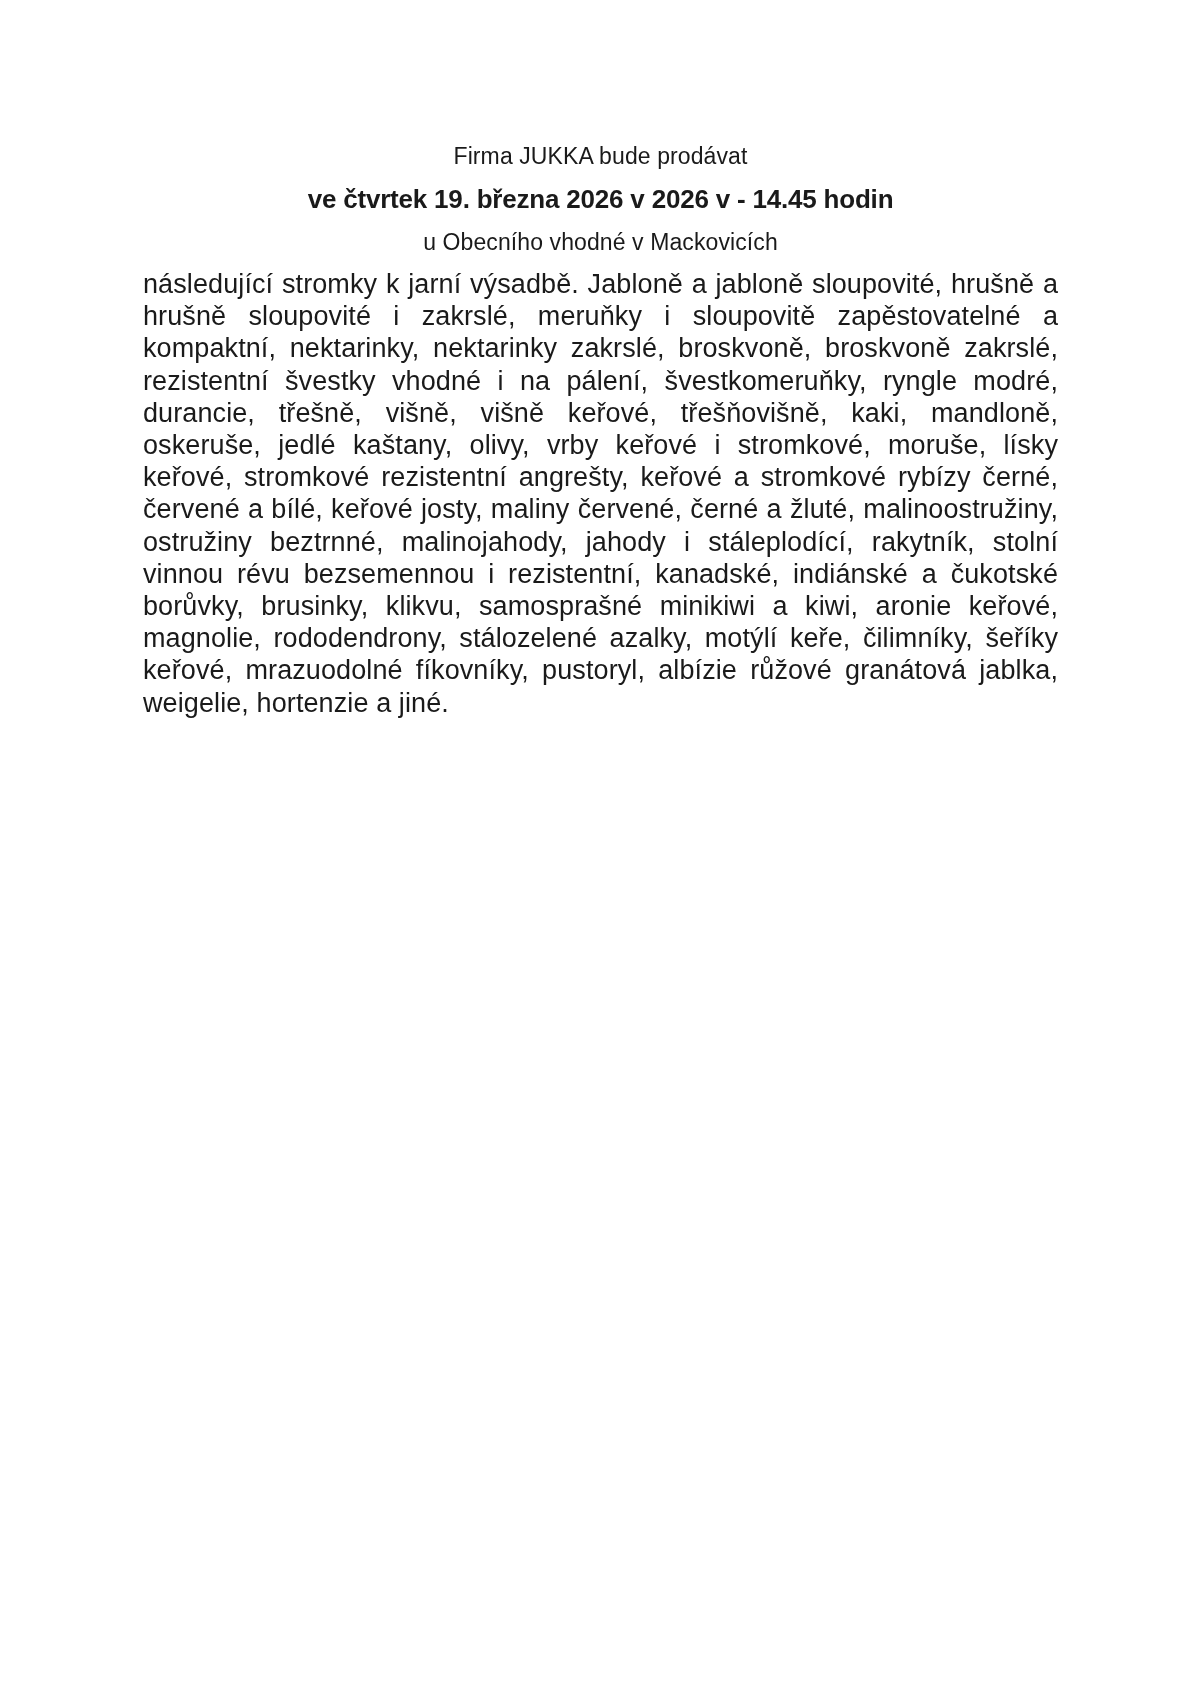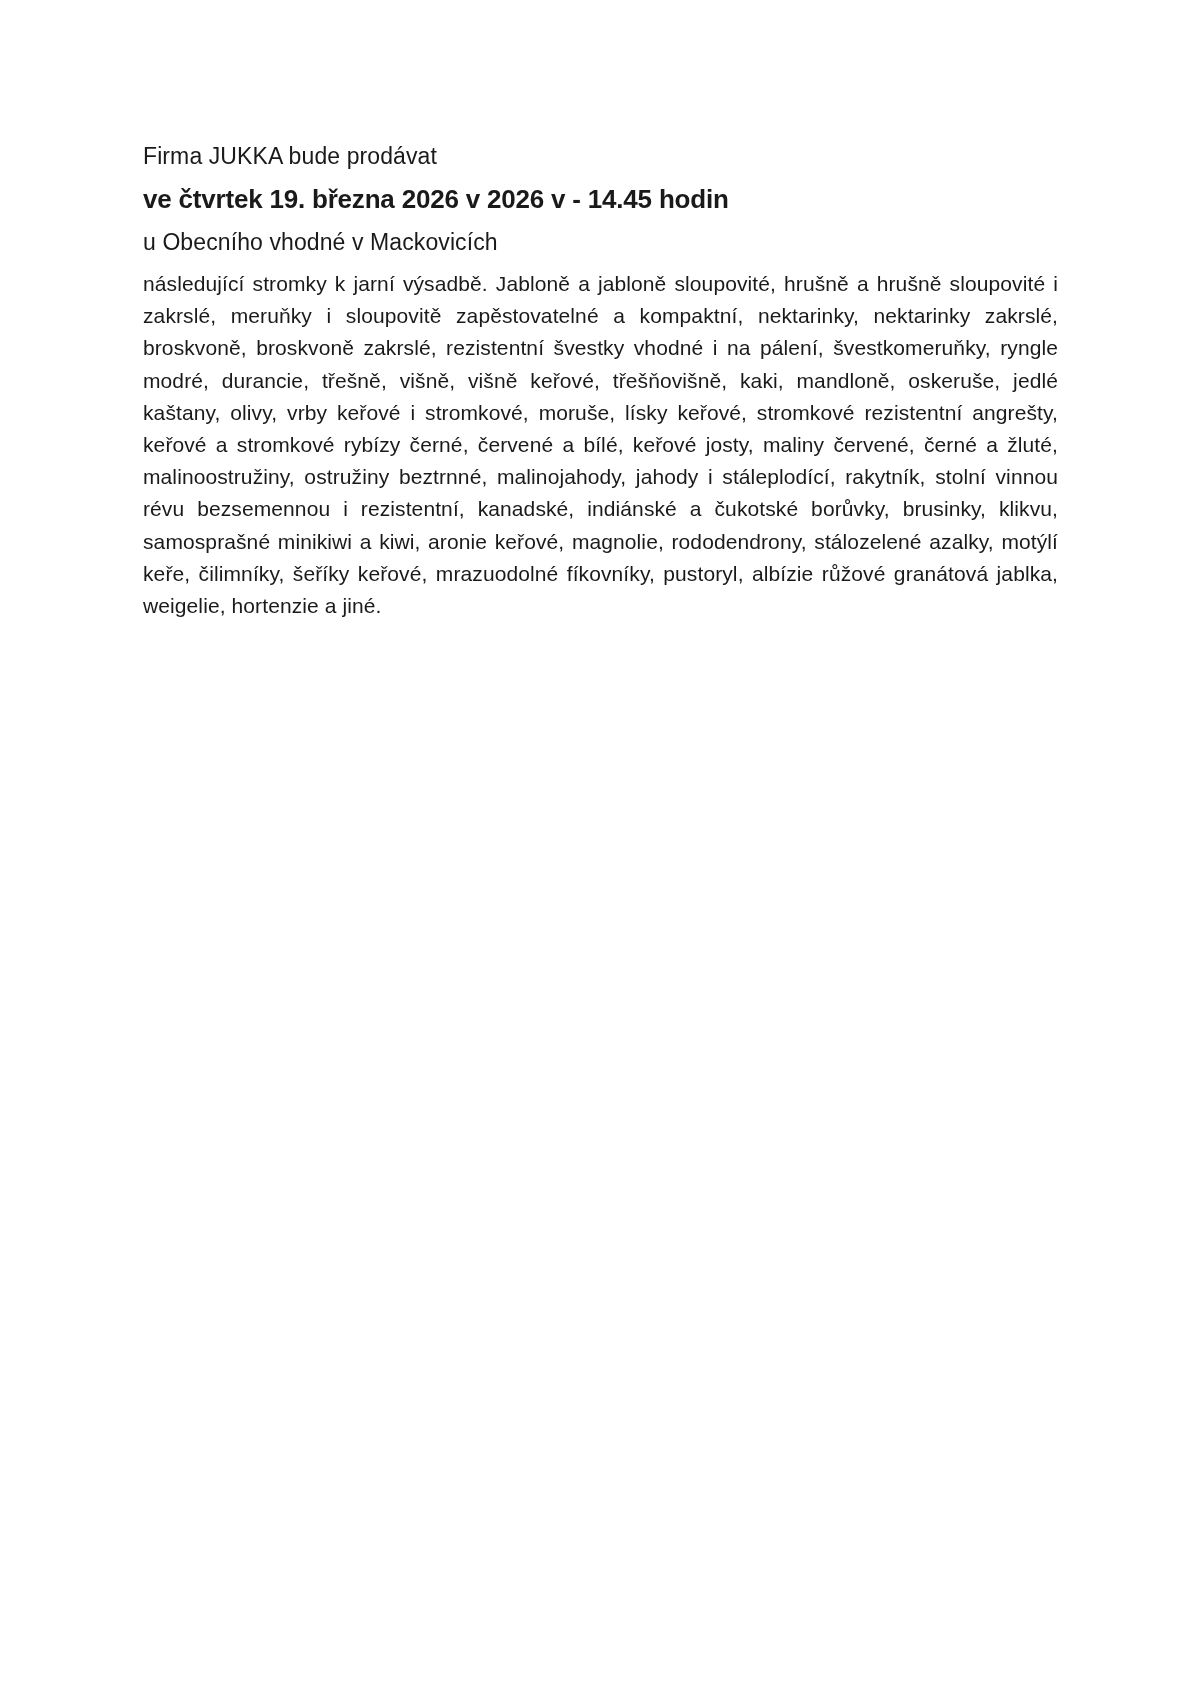--- a/index.html
+++ b/index.html
@@ -20,35 +20,36 @@
       left: 143px;
       top: 140px;
       width: 915px;
     }
     .line {
       font-size: 23px;
       line-height: 32px;
       margin: 0;
       font-weight: 300;
       letter-spacing: 0.1px;
+      text-align: center;
     }
     .intro {
       margin-bottom: 11px;
     }
     .date-line {
       font-weight: 700;
       font-size: 26px;
       margin-bottom: 11px;
       letter-spacing: -0.2px;
     }
     .location {
       margin-bottom: 10px;
     }
     .body-paragraph {
-      font-size: 21px;
+      font-size: 27px;
       line-height: 32.2px;
       text-align: justify;
       margin: 0 0 11px 0;
       letter-spacing: 0.1px;
     }
     .more-info {
       margin-bottom: 11px;
     }
   </style>
 </head>

